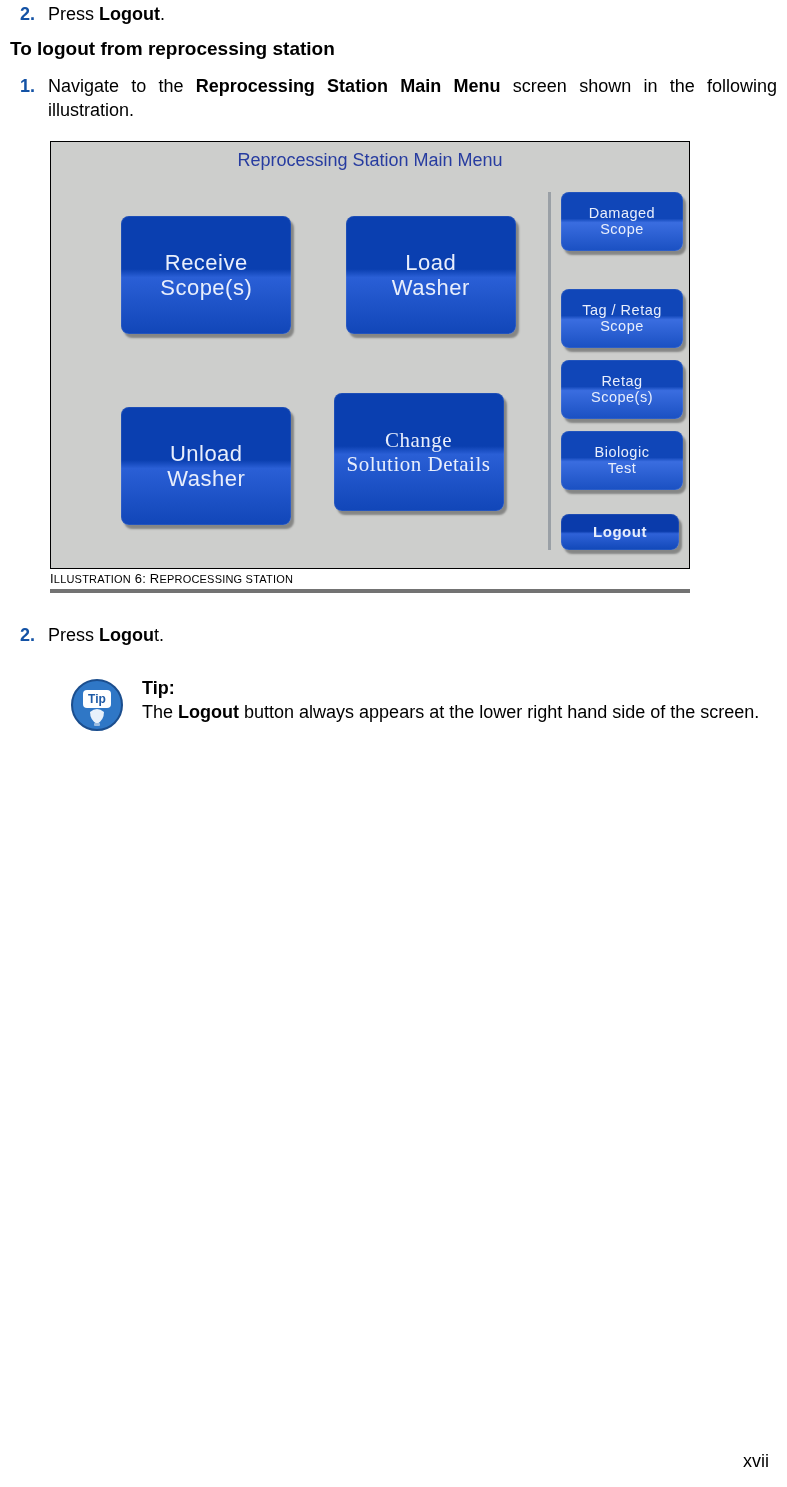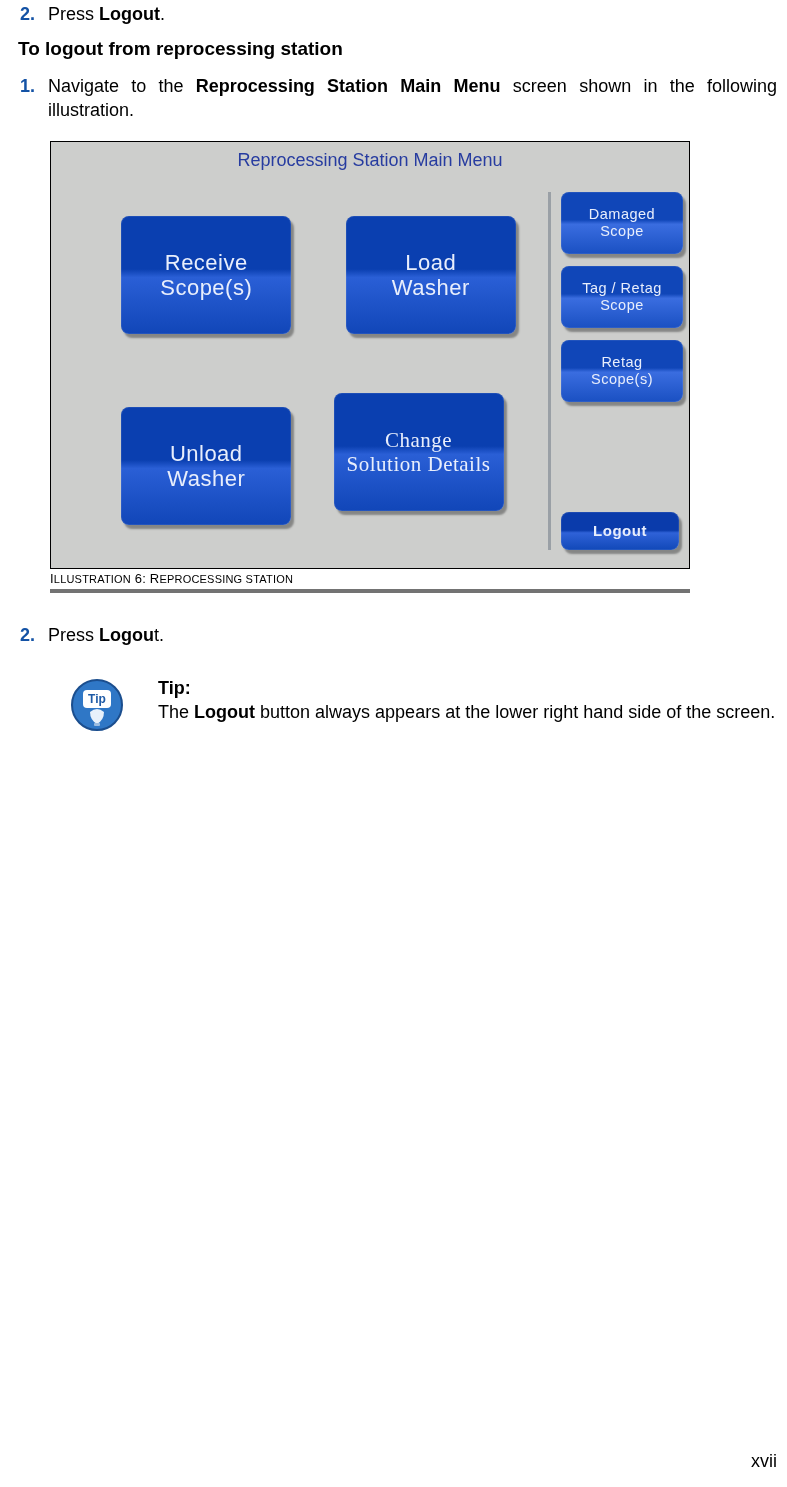--- a/index.html
+++ b/index.html
@@ -32,21 +32,21 @@
   }
   .step-text {
     flex: 1;
     font-size: 18px;
     text-align: justify;
   }
   .bold { font-weight: bold; }
   .heading {
     font-weight: bold;
     font-size: 19px;
-    margin: 10px 0 12px 8px;
+    margin: 10px 0 12px 0;
   }
   
   .illus-wrap {
     margin: 18px 0 0 40px;
     width: 640px;
   }
   .illus-frame {
     border: 1px solid #000;
     background: #cdcecc;
     padding: 0;
@@ -131,36 +131,36 @@
     font-family: Arial, sans-serif;
     font-size: 13px;
     letter-spacing: 0.2px;
     margin-top: 1px;
     border-bottom: 4px solid #737373;
     padding-bottom: 2px;
   }
   
   .tip-block {
     display: flex;
-    gap: 34px;
+    gap: 18px;
     margin: 28px 0 0 60px;
     align-items: flex-start;
   }
   .tip-icon {
     width: 54px;
     height: 54px;
     flex-shrink: 0;
     margin-top: 2px;
   }
   .tip-text { font-size: 18px; }
   .tip-title { font-weight: bold; }
   .page-num {
     position: absolute;
     bottom: 16px;
-    right: 0;
+    right: 8px;
     font-size: 18px;
   }
 </style>
 </head>
 <body>
 
 <div class="page">
 
   <div class="step-line">
     <span class="step-num">2.</span>
@@ -188,24 +188,26 @@
           <div class="btn btn-big" style="white-space:pre-line;">Load
 Washer</div>
           <div class="btn btn-big" style="white-space:pre-line;">Unload
 Washer</div>
           <div class="btn btn-wide" style="white-space:pre-line;font-family:Liberation Serif, serif;">Change
 Solution Details</div>
         </div>
         <div class="side-area">
           <div class="btn btn-small" style="white-space:pre-line;">Damaged
 Scope</div>
-          <div class="btn btn-small" style="white-space:pre-line;">Tag / Retag
+          <div class="btn btn-small" style="white-space:pre-line;margin-top:26px;">Tag / Retag
 Scope</div>
           <div class="btn btn-small" style="white-space:pre-line;">Retag
 Scope(s)</div>
+          <div class="btn btn-small" style="white-space:pre-line;">Biologic
+Test</div>
           <div class="side-spacer"></div>
           <div class="btn btn-logout-sm">Logout</div>
         </div>
       </div>
     </div>
     <div class="caption-line">
       <span>I</span><span style="font-size:11px;">LLUSTRATION</span><span> 6: R</span><span style="font-size:11px;">EPROCESSING STATION</span>
     </div>
   </div>
 

